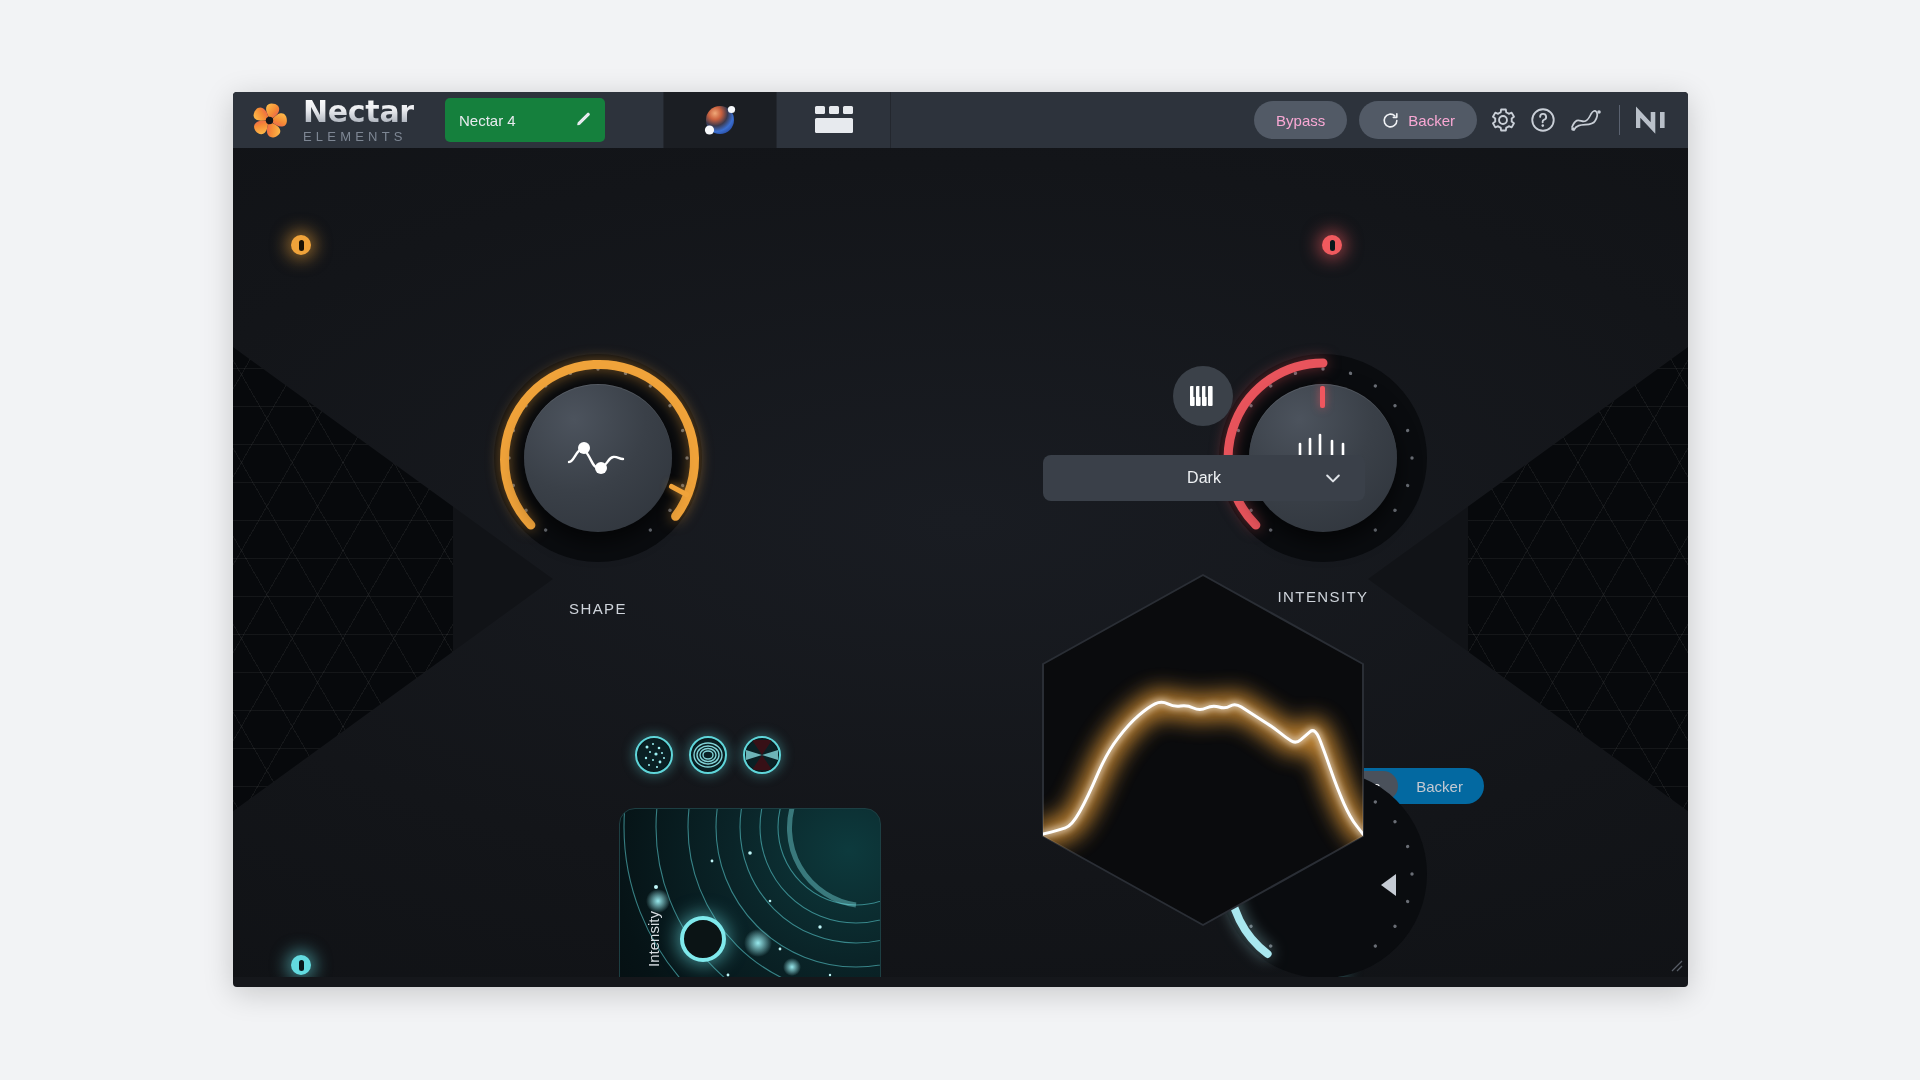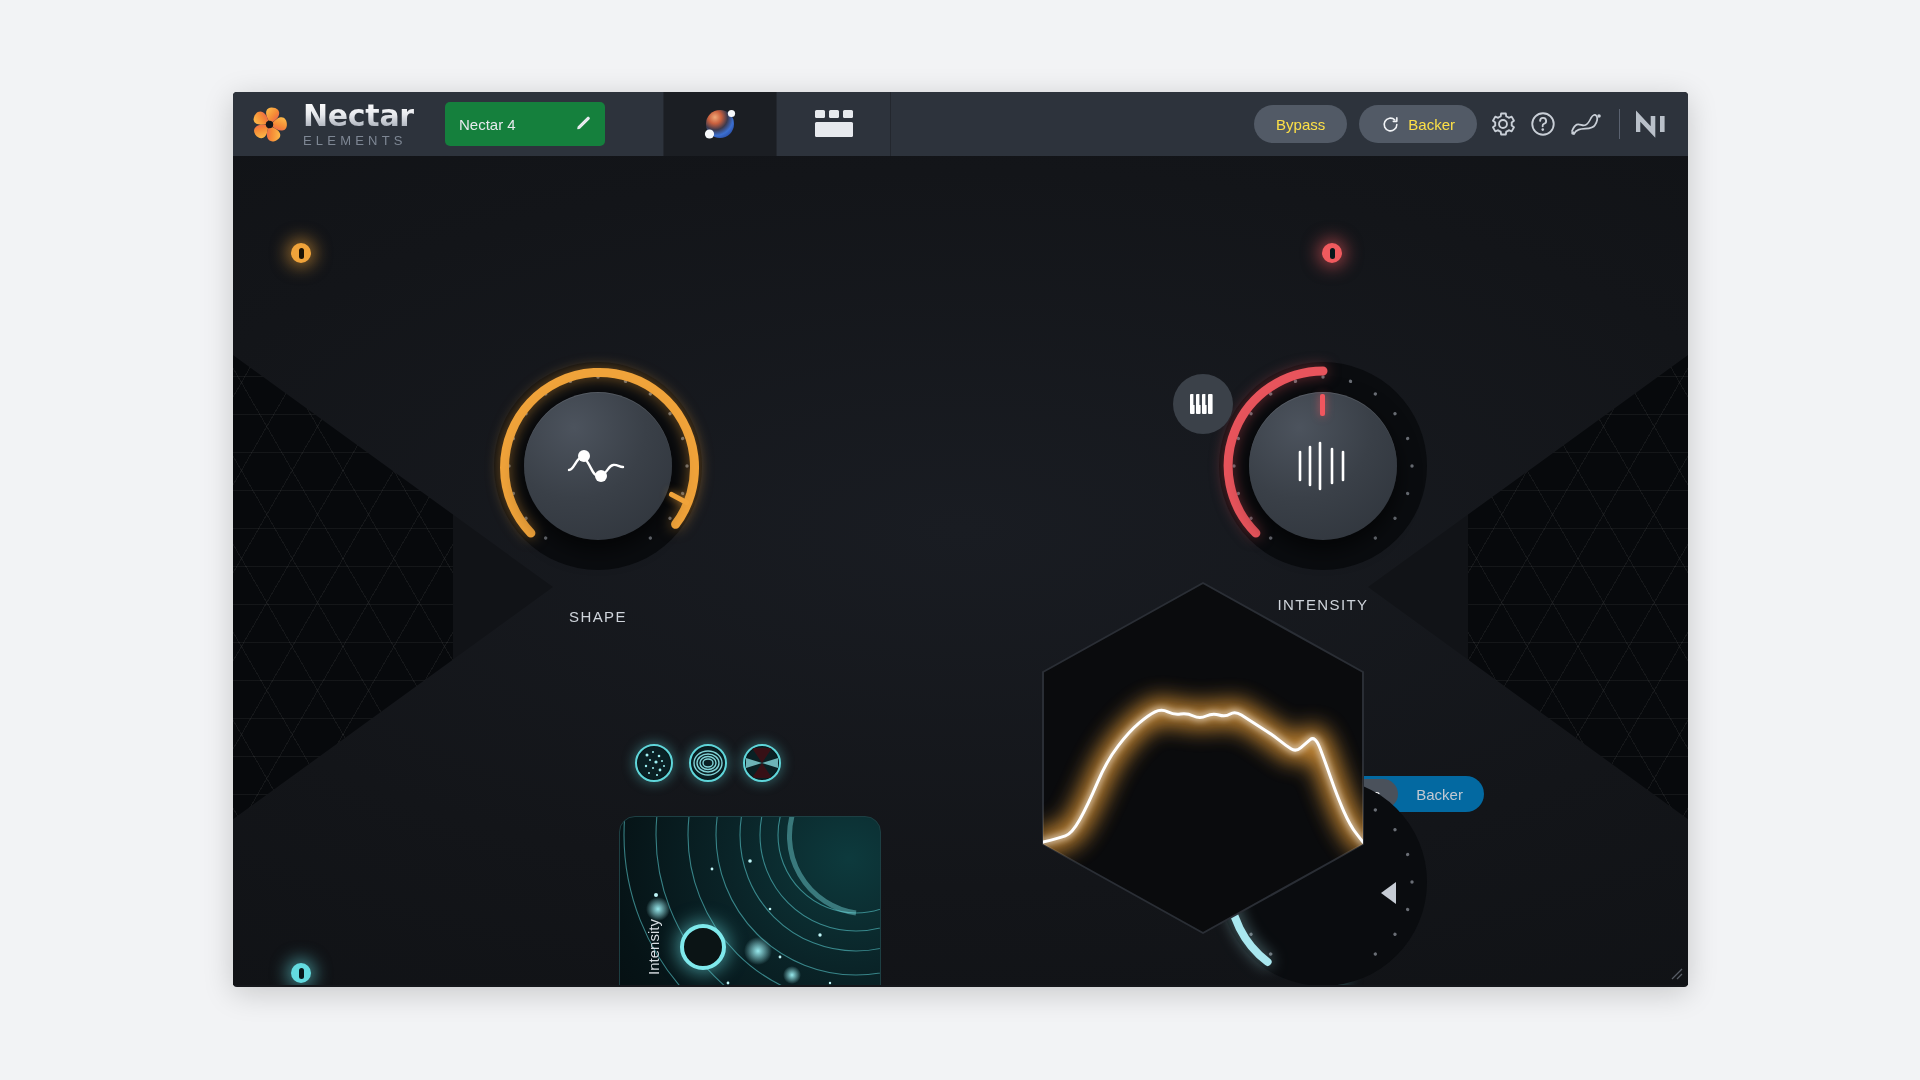--- a/index.html
+++ b/index.html
@@ -17,21 +17,21 @@
     width: 1455px; height: 895px;
     background: #15171b;
     border-radius: 4px;
     box-shadow: 0 6px 30px rgba(0,0,0,.18);
     overflow: hidden;
   }
 
   
   #header {
     position: relative;
-    height: 64px;
+    height: 56px;
     background: #2d333c;
     display: flex;
     align-items: stretch;
   }
   #brand {
     display: flex; align-items: center;
     padding-left: 16px; gap: 13px;
     width: 212px;
   }
   #logo-mark { width: 41px; height: 41px; flex: none; }
@@ -71,21 +71,21 @@
   .tab.active { background: #1b1e23; }
 
   #header-right {
     margin-left: auto; display: flex;
     align-items: center; gap: 12px;
     padding-right: 16px;
   }
   .pill {
     height: 38px; border-radius: 19px;
     background: #525a66;
-    color: #fde047; font-size: 15px;
+    color: #f9a8d4; font-size: 15px;
     display: flex; align-items: center; justify-content: center;
     gap: 8px; padding: 0 22px; cursor: pointer;
     white-space: nowrap;
   }
   .hdr-icon { cursor: pointer; display: flex; align-items: center; justify-content: center; }
   #hdr-divider { width: 1px; height: 30px; background: #5a6270; margin: 0 4px; }
 
   
   #body {
     position: relative;
@@ -576,20 +576,26 @@
         <rect x="1" y="3" width="4.6" height="20" rx="1" fill="#ffffff"></rect>
         <rect x="7" y="3" width="4.6" height="20" rx="1" fill="#ffffff"></rect>
         <rect x="13" y="3" width="4.6" height="20" rx="1" fill="#ffffff"></rect>
         <rect x="19" y="3" width="4.6" height="20" rx="1" fill="#ffffff"></rect>
         <rect x="4.4" y="3" width="2.6" height="11" fill="#3b4149"></rect>
         <rect x="10.4" y="3" width="2.6" height="11" fill="#3b4149"></rect>
         <rect x="16.4" y="3" width="2.6" height="11" fill="#3b4149"></rect>
       </svg>
     </div>
 
+    <div id="tone-dropdown">
+      <span id="tone-value">Dark</span>
+      <svg id="tone-chevron" width="20" height="20" viewBox="0 0 24 24">
+        <path d="M5 9l7 7 7-7" fill="none" stroke="#dfe3e8" stroke-width="2.4" stroke-linecap="round" stroke-linejoin="round"></path>
+      </svg>
+    </div>
 
     <svg id="hex-viz" viewBox="0 0 340 358">
       <defs>
         <clipPath id="hexclip">
           <path d="M170 4 L330 93 L330 265 L170 354 L10 265 L10 93 Z"></path>
         </clipPath>
         <filter id="glowf" x="-30%" y="-30%" width="160%" height="160%">
           <feGaussianBlur stdDeviation="11"></feGaussianBlur>
         </filter>
         <filter id="glowf2" x="-30%" y="-30%" width="160%" height="160%">

